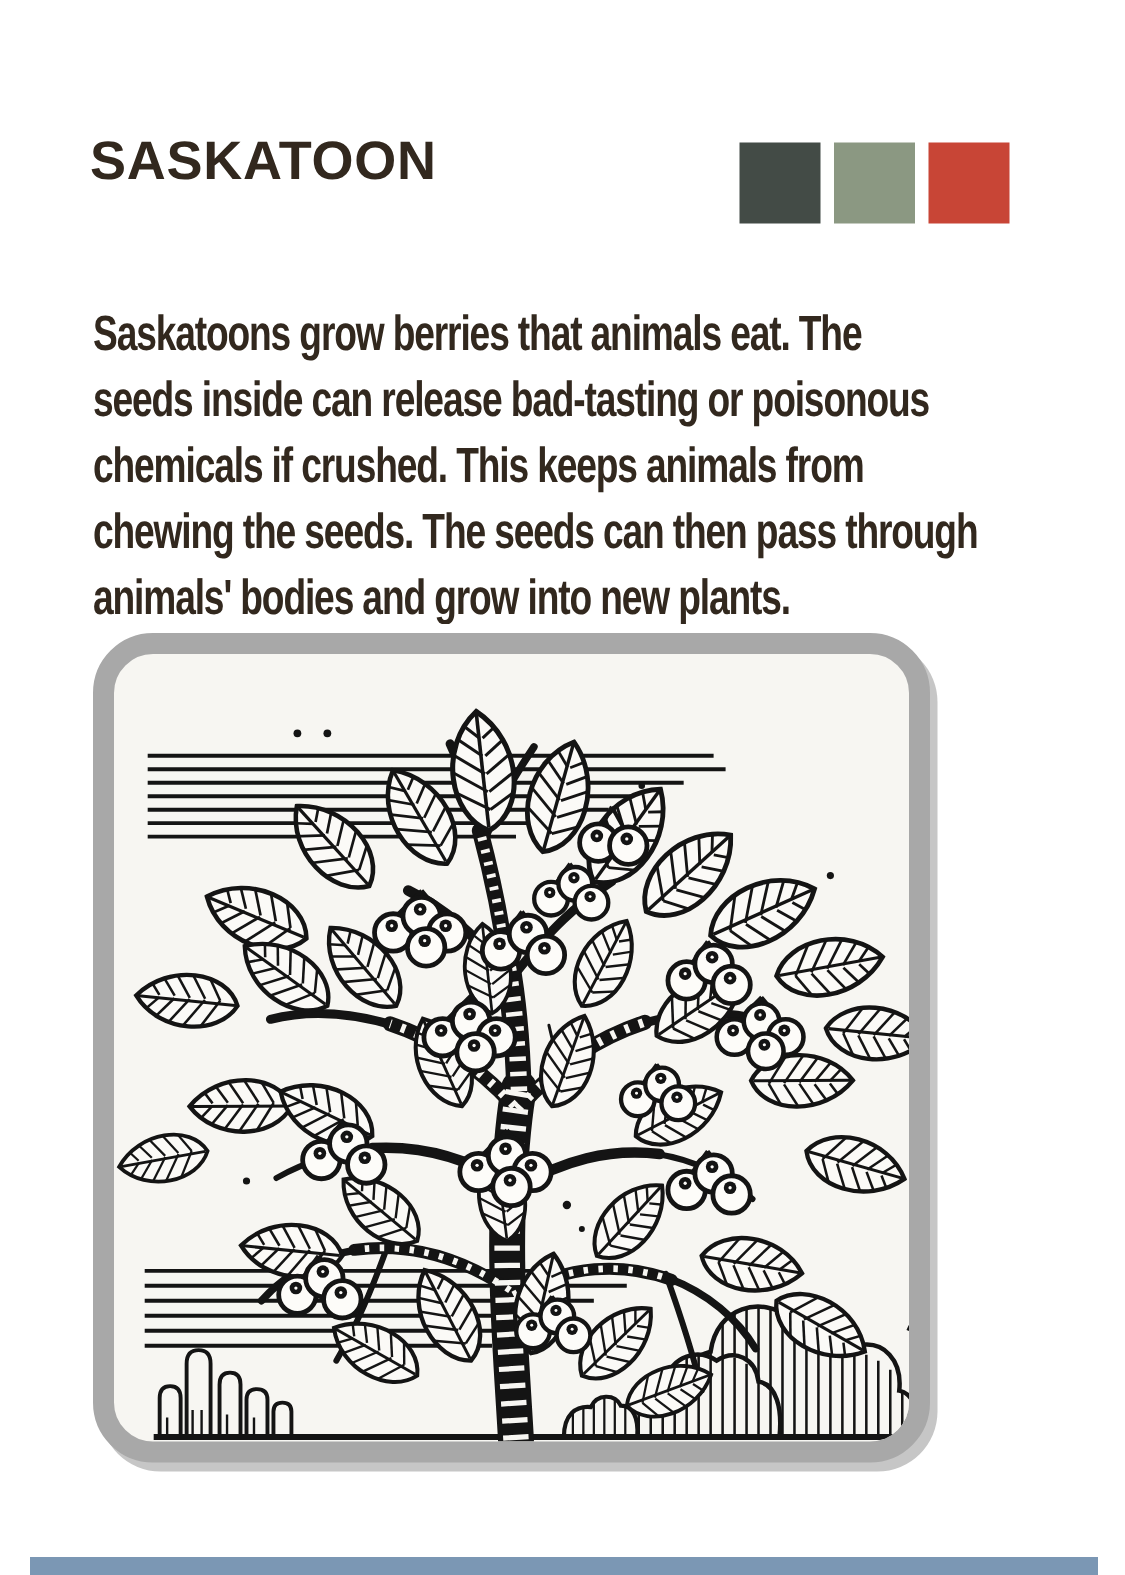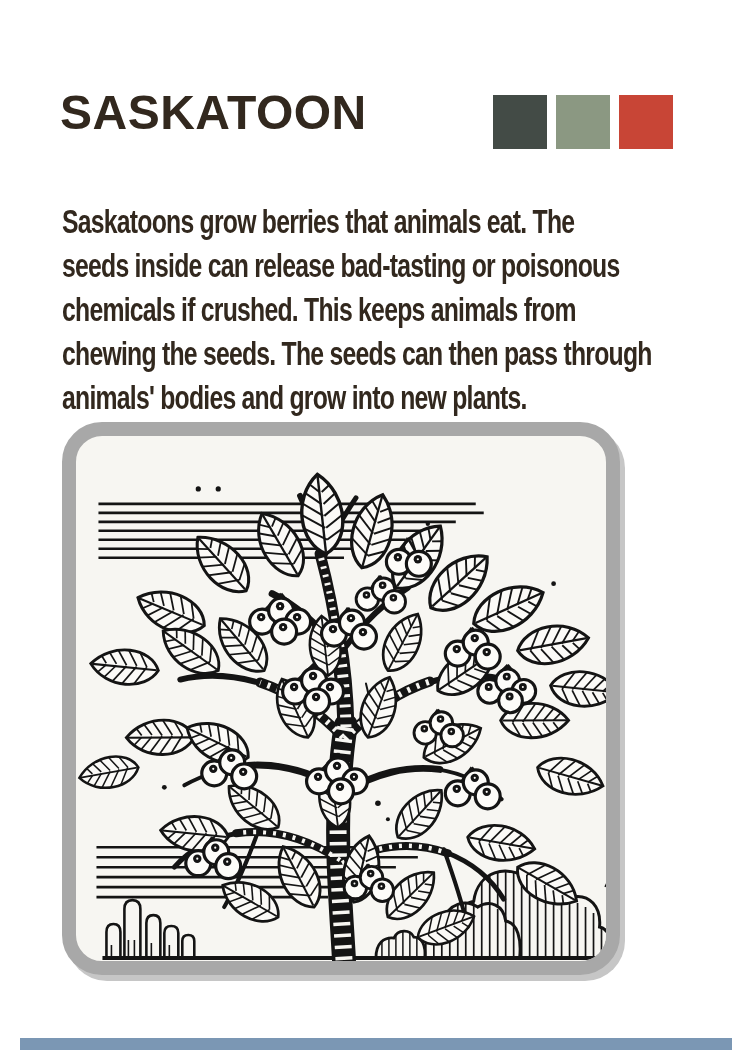--- a/index.html
+++ b/index.html
@@ -1,18 +1,18 @@
 <!DOCTYPE html>
 <html><head>
 <meta charset="utf-8">
 <style>
   html,body{margin:0;padding:0;background:#ffffff;}
   .page{position:relative;width:750px;height:1050px;background:#ffffff;overflow:hidden;
         font-family:"Liberation Sans",sans-serif;}
-  .title{position:absolute;left:60px;top:89px;margin:0;font-size:48px;line-height:1;
+  .title{position:absolute;left:60px;top:89px;margin:0;font-size:36px;line-height:1;
          font-weight:900;letter-spacing:.5px;color:#32281e;white-space:nowrap;}
   .palette{position:absolute;left:493px;top:95px;display:flex;gap:9px;}
   .swatch{width:54px;height:54px;}
   .desc{position:absolute;left:62px;top:200px;width:660px;color:#32281e;
         font-size:33px;font-weight:700;line-height:44px;letter-spacing:-1px;
         transform:scaleX(.75);transform-origin:left top;}
   .desc .line{white-space:nowrap;}
   .frame{position:absolute;left:62px;top:422px;width:530px;height:525px;
          background:#f7f6f2;border:14px solid #a8a8a8;border-radius:40px;
          box-shadow:5px 6px 0 #c6c6c6;overflow:hidden;}

